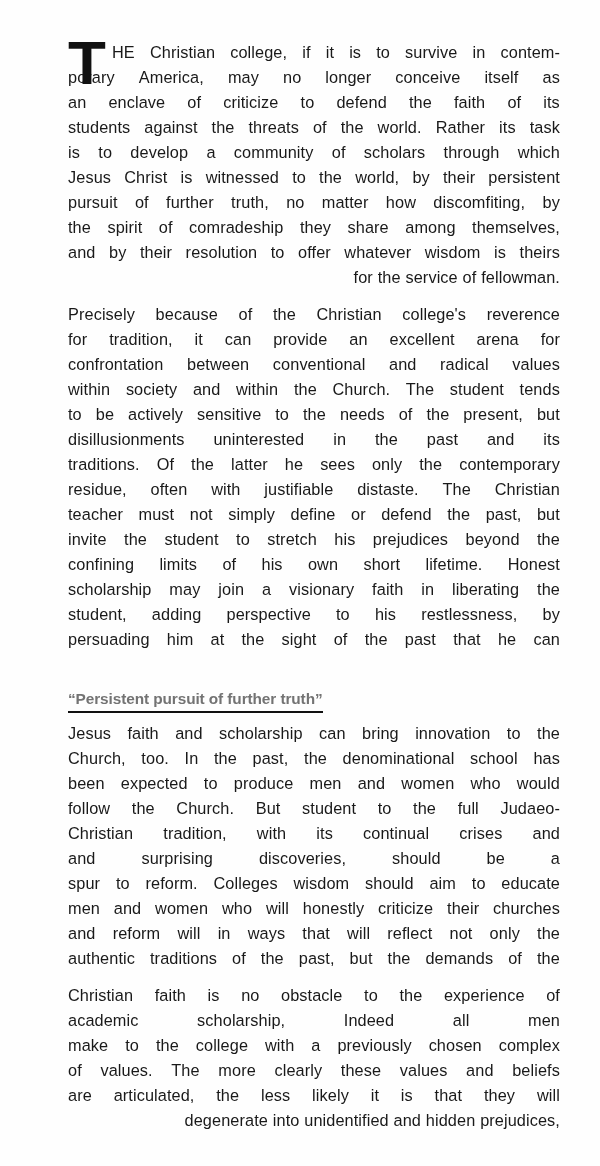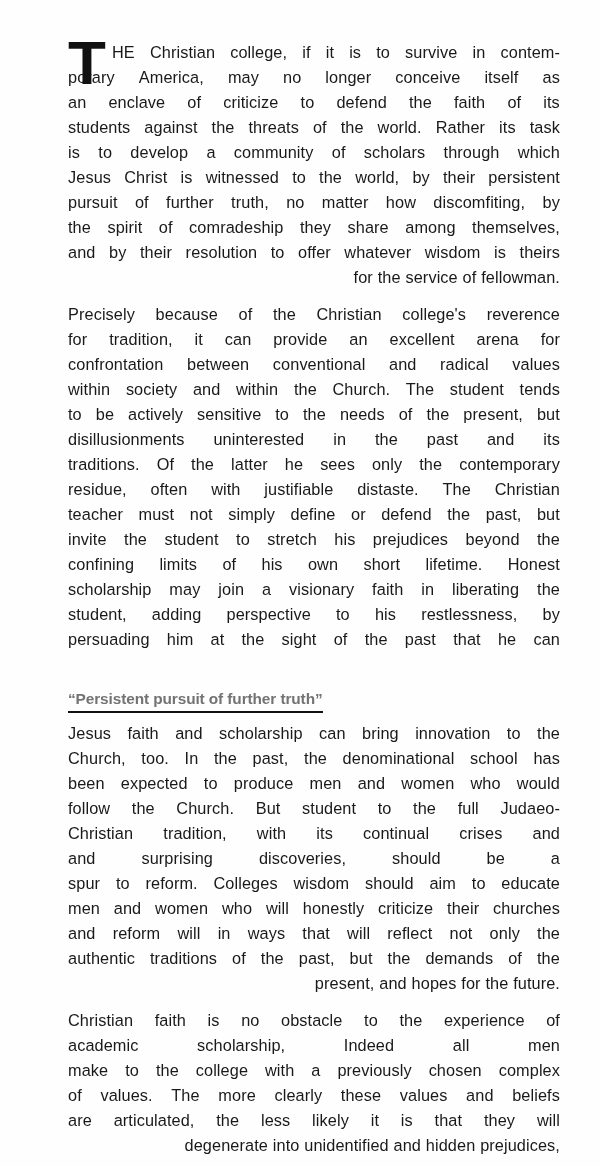--- a/index.html
+++ b/index.html
@@ -131,21 +131,20 @@
           <span class="line"><span class="w">Jesus</span><span class="w">faith</span><span class="w">and</span><span class="w">scholarship</span><span class="w">can</span><span class="w">bring</span><span class="w">innovation</span><span class="w">to</span><span class="w">the</span></span>
           <span class="line"><span class="w">Church,</span><span class="w">too.</span><span class="w">In</span><span class="w">the</span><span class="w">past,</span><span class="w">the</span><span class="w">denominational</span><span class="w">school</span><span class="w">has</span></span>
           <span class="line"><span class="w">been</span><span class="w">expected</span><span class="w">to</span><span class="w">produce</span><span class="w">men</span><span class="w">and</span><span class="w">women</span><span class="w">who</span><span class="w">would</span></span>
           <span class="line"><span class="w">follow</span><span class="w">the</span><span class="w">Church.</span><span class="w">But</span><span class="w">student</span><span class="w">to</span><span class="w">the</span><span class="w">full</span><span class="w">Judaeo-</span></span>
           <span class="line"><span class="w">Christian</span><span class="w">tradition,</span><span class="w">with</span><span class="w">its</span><span class="w">continual</span><span class="w">crises</span><span class="w">and</span></span>
           <span class="line"><span class="w">and</span><span class="w">surprising</span><span class="w">discoveries,</span><span class="w">should</span><span class="w">be</span><span class="w">a</span></span>
           <span class="line"><span class="w">spur</span><span class="w">to</span><span class="w">reform.</span><span class="w">Colleges</span><span class="w">wisdom</span><span class="w">should</span><span class="w">aim</span><span class="w">to</span><span class="w">educate</span></span>
           <span class="line"><span class="w">men</span><span class="w">and</span><span class="w">women</span><span class="w">who</span><span class="w">will</span><span class="w">honestly</span><span class="w">criticize</span><span class="w">their</span><span class="w">churches</span></span>
           <span class="line"><span class="w">and</span><span class="w">reform</span><span class="w">will</span><span class="w">in</span><span class="w">ways</span><span class="w">that</span><span class="w">will</span><span class="w">reflect</span><span class="w">not</span><span class="w">only</span><span class="w">the</span></span>
           <span class="line"><span class="w">authentic</span><span class="w">traditions</span><span class="w">of</span><span class="w">the</span><span class="w">past,</span><span class="w">but</span><span class="w">the</span><span class="w">demands</span><span class="w">of</span><span class="w">the</span></span>
-          <span class="line flush">present, and hopes for the future.</span>
         </div>
     </div>
 
     <div class="para justify">
       <div>
           <span class="line"><span class="w">Christian</span><span class="w">faith</span><span class="w">is</span><span class="w">no</span><span class="w">obstacle</span><span class="w">to</span><span class="w">the</span><span class="w">experience</span><span class="w">of</span></span>
           <span class="line"><span class="w">academic</span><span class="w">scholarship,</span><span class="w">Indeed</span><span class="w">all</span><span class="w">men</span></span>
           <span class="line"><span class="w">make</span><span class="w">to</span><span class="w">the</span><span class="w">college</span><span class="w">with</span><span class="w">a</span><span class="w">previously</span><span class="w">chosen</span><span class="w">complex</span></span>
           <span class="line"><span class="w">of</span><span class="w">values.</span><span class="w">The</span><span class="w">more</span><span class="w">clearly</span><span class="w">these</span><span class="w">values</span><span class="w">and</span><span class="w">beliefs</span></span>
           <span class="line"><span class="w">are</span><span class="w">articulated,</span><span class="w">the</span><span class="w">less</span><span class="w">likely</span><span class="w">it</span><span class="w">is</span><span class="w">that</span><span class="w">they</span><span class="w">will</span></span>

